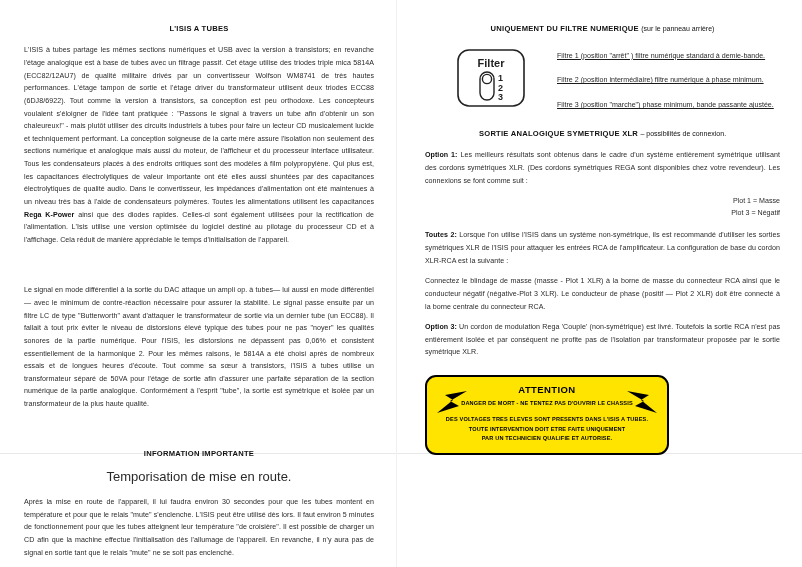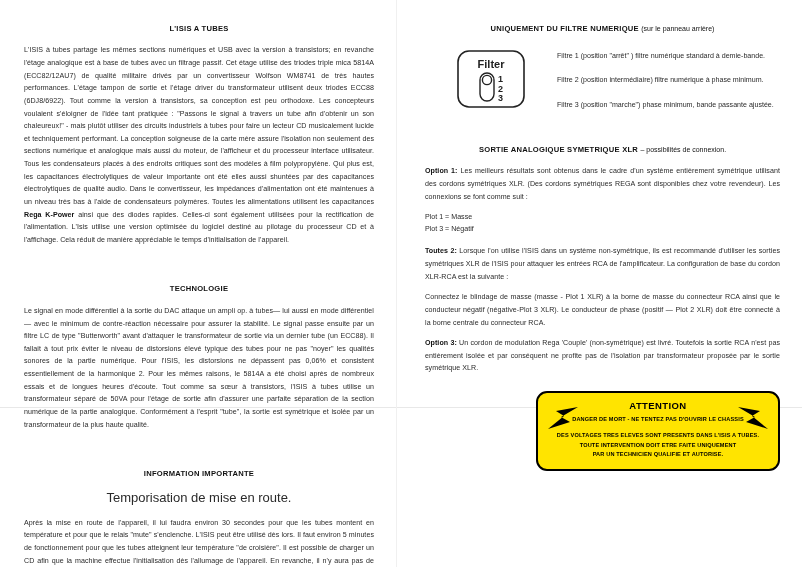--- a/index.html
+++ b/index.html
@@ -10,21 +10,21 @@
   body {
     width: 802px;
     height: 567px;
     font-family: "Liberation Sans", sans-serif;
     color: #1a1a1a;
     overflow: hidden;
   }
   .page {
     position: relative;
     width: 802px;
-    height: 408px;
+    height: 454px;
     background: #ffffff;
     box-sizing: border-box;
     border-bottom: 1px solid #e8e8e8;
   }
   .col {
     position: absolute;
     top: 0;
     height: 567px;
     box-sizing: border-box;
   }
@@ -67,22 +67,23 @@
     text-align: center;
     margin: 0 0 12px 0;
     color: #2a2a2a;
   }
   .spacer-lg { height: 30px; }
   .spacer-md { height: 18px; }
 
   
   .filter-row {
     display: flex;
-    align-items: center;
-    margin: 6px 0 16px 0;
+    align-items: flex-start;
+    margin: 6px 0 0 0;
+    text-decoration: underline;
   }
   .filter-art {
     width: 132px;
     flex: 0 0 132px;
     display: flex;
     justify-content: center;
     padding-top: 2px;
   }
   .filter-legend {
     flex: 1 1 auto;
@@ -91,31 +92,31 @@
   .filter-legend p {
     font-size: 7.1px;
     line-height: 1.5;
     margin: 0 0 14px 0;
     color: #2a2a2a;
   }
   .filter-legend p:last-child { margin-bottom: 0; }
 
   
   .pinlist {
-    text-align: left;
+    text-align: right;
     font-size: 7.1px;
     line-height: 1.7;
     margin: 4px 0 10px 0;
     color: #2a2a2a;
   }
 
   
   .attention-wrap {
     display: flex;
-    justify-content: flex-end;
+    justify-content: flex-start;
     margin-top: 16px;
   }
   .attention {
     position: relative;
     width: 244px;
     background: #FFE400;
     border: 2px solid #000;
     border-radius: 11px;
     padding: 7px 10px 9px 10px;
     box-sizing: border-box;
@@ -156,21 +157,20 @@
 <div class="page">
 
   <div class="col col-left">
 
     <h2 class="section-title">L'ISIS A TUBES</h2>
 
     <p class="body"><span>L'ISIS à tubes partage les mêmes sections numériques et USB avec la version à transistors; en revanche l'étage analogique est à base de tubes avec un filtrage passif. Cet étage utilise des triodes triple mica 5814A (ECC82/12AU7) de qualité militaire drivés par un convertisseur Wolfson WM8741 de très hautes performances. L'étage tampon de sortie et l'étage driver du transformateur utilisent deux triodes ECC88 (6DJ8/6922). Tout comme la version à transistors, sa conception est peu orthodoxe. Les concepteurs voulaient s'éloigner de l'idée tant pratiquée : "Passons le signal à travers un tube afin d'obtenir un son chaleureux!" - mais plutôt utiliser des circuits industriels à tubes pour faire un lecteur CD musicalement lucide et techniquement performant. La conception soigneuse de la carte mère assure l'isolation non seulement des sections numérique et analogique mais aussi du moteur, de l'afficheur et du processeur interface utilisateur. Tous les condensateurs placés à des endroits critiques sont des modèles à film polypropylène. Qui plus est, les capacitances électrolytiques de valeur importante ont  été elles aussi shuntées par des capacitances électrolytiques de qualité audio. Dans le convertisseur, les impédances d'alimentation ont été maintenues à un niveau très bas à l'aide de condensateurs polymères. Toutes les alimentations utilisent les capacitances </span><span class="b">Rega K-Power</span><span> ainsi que des diodes rapides. Celles-ci sont également utilisées pour la rectification de l'alimentation. L'Isis utilise une version optimisée du logiciel destiné au pilotage du processeur CD et à l'affichage. Cela réduit de manière appréciable le temps d'initialisation de l'appareil.</span></p>
 
     <div class="spacer-lg"></div>
 
-    <h2 class="section-title">TECHNOLOGIE</h2>
 
     <p class="body">Le signal en mode différentiel à la sortie du DAC attaque un ampli op. à tubes— lui aussi en mode différentiel — avec le minimum de contre-réaction nécessaire pour assurer la stabilité. Le signal passe ensuite par un filtre LC de type "Butterworth" avant d'attaquer le transformateur de sortie via un dernier tube (un ECC88).  Il fallait à tout prix éviter le niveau de distorsions élevé typique des tubes pour ne pas "noyer" les qualités sonores de la partie numérique. Pour l'ISIS, les distorsions ne dépassent pas 0,06% et consistent essentiellement de la harmonique 2. Pour les mêmes raisons, le 5814A a été choisi après de nombreux essais et de longues heures d'écoute.  Tout comme sa sœur à transistors, l'ISIS à tubes utilise un transformateur séparé de 50VA pour l'étage de sortie afin d'assurer une parfaite séparation de la section numérique de la partie analogique. Conformément à l'esprit "tube", la sortie est symétrique et isolée par un transformateur de la plus haute qualité.</p>
 
     <div class="spacer-lg"></div>
 
     <h2 class="section-title">INFORMATION IMPORTANTE</h2>
 
     <p class="subtitle">Temporisation de mise en route.</p>
 
     <p class="body">Après la mise en route de l'appareil, il lui faudra environ 30 secondes pour que les tubes montent en température et pour que le relais "mute" s'enclenche. L'ISIS peut être utilisé dès lors. Il faut environ 5 minutes de fonctionnement pour que les tubes atteignent leur température "de croisière".  Il est possible de charger un CD afin que la machine effectue l'initialisation dès l'allumage de l'appareil. En revanche, il n'y aura pas de signal en sortie tant que le relais "mute" ne se soit pas enclenché.</p>

